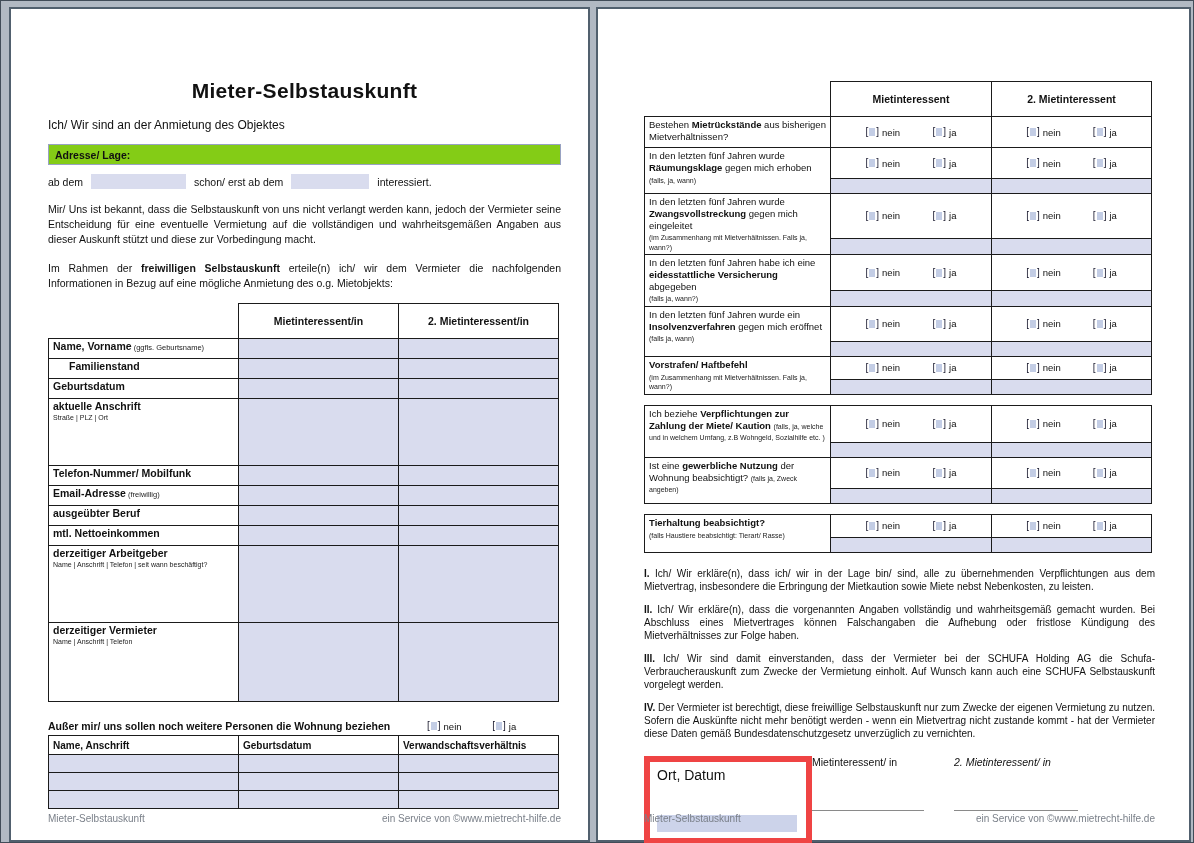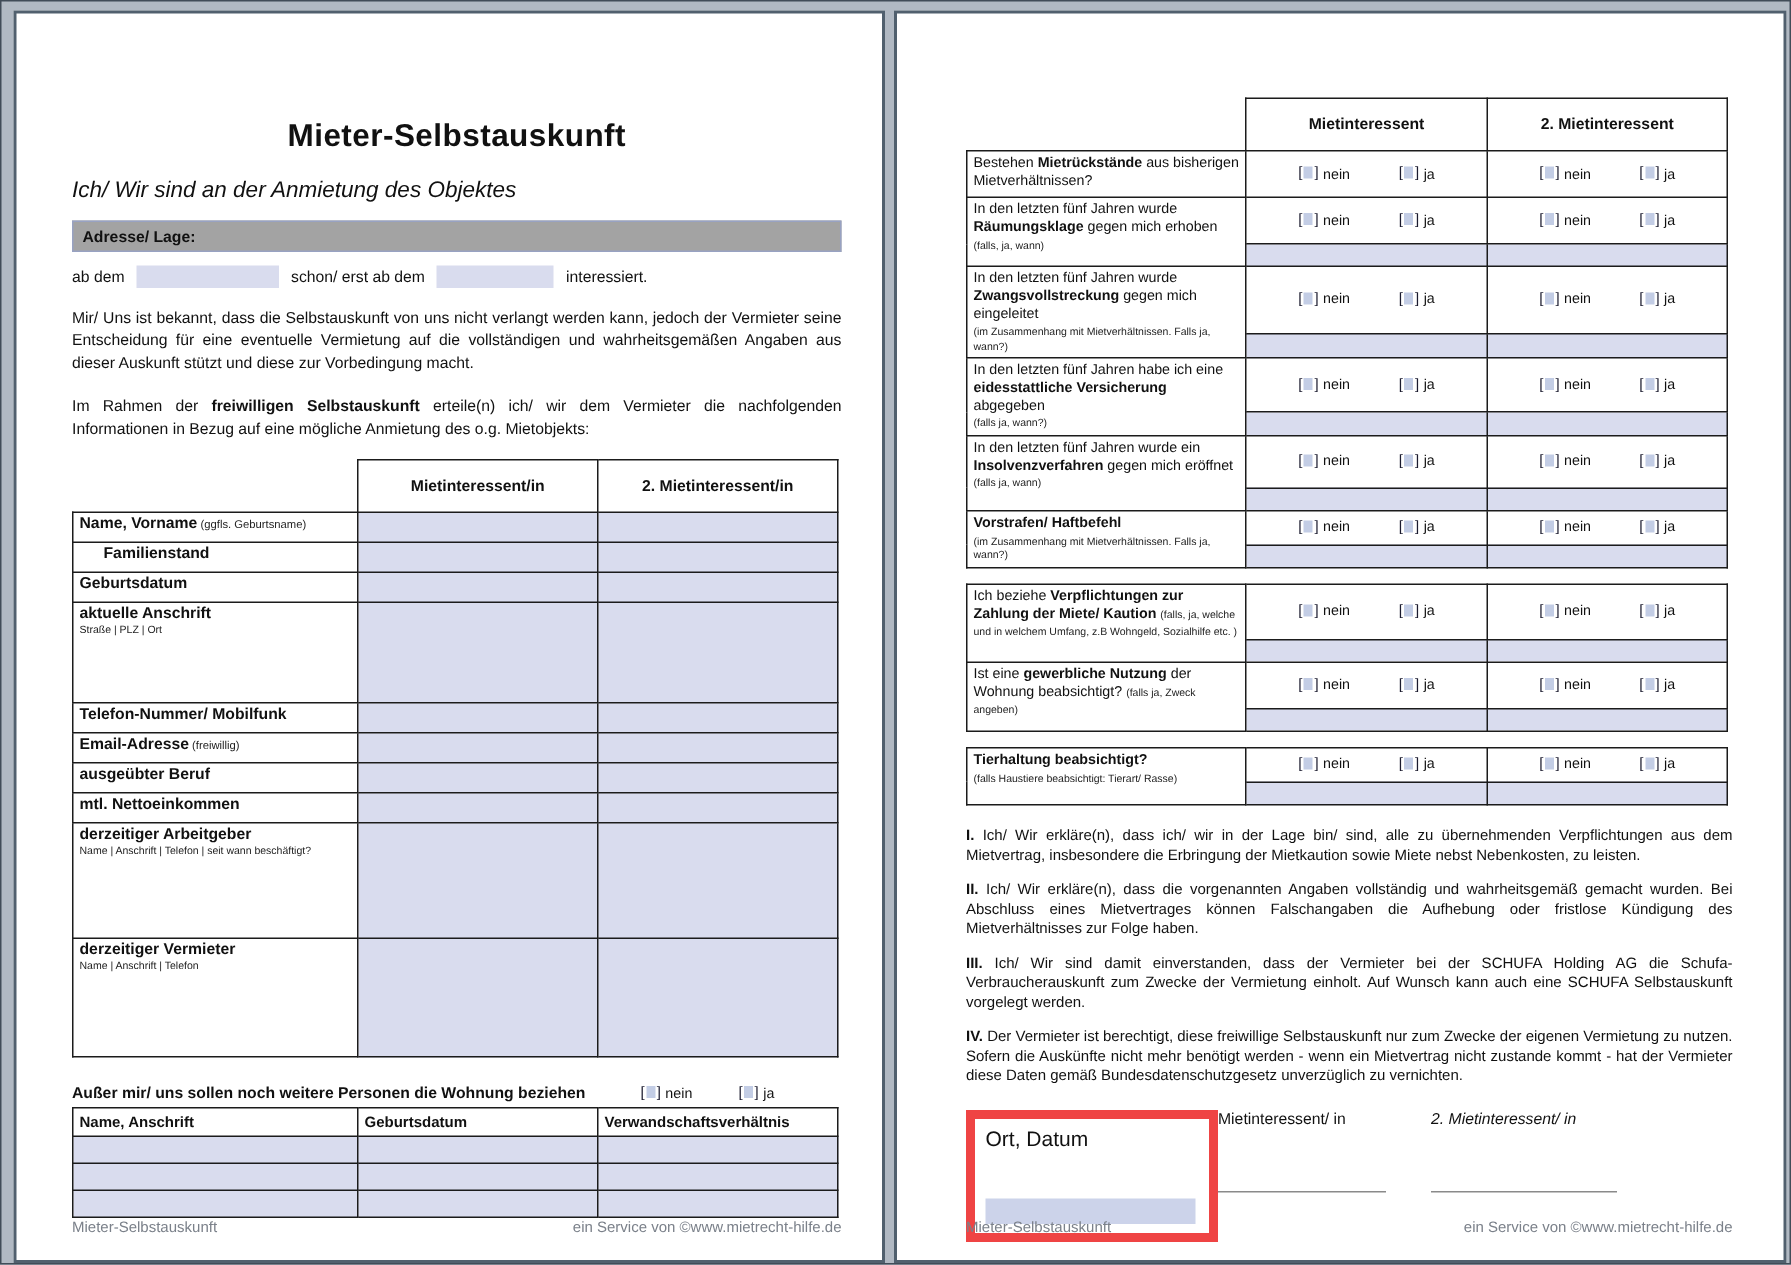--- a/index.html
+++ b/index.html
@@ -6,25 +6,25 @@
   body{
     width:1194px;height:843px;overflow:hidden;position:relative;
     background:#b1b9c3;
     font-family:"Liberation Sans", sans-serif;color:#111;
   }
   .viewport{position:absolute;inset:0;border:1px solid #414c58;}
   .page{position:absolute;top:6px;height:831px;background:#ffffff;border:2px solid #51606e;}
   #page1{left:8px;width:577px;}
   #page2{left:595px;width:591px;}
   .p1-inner{padding:70px 27px 0 37px;}
-  .p2-inner{padding:56px 34px 0 46px;}
+  .p2-inner{padding:72px 34px 0 46px;}
 
   .p1-title{font-size:21px;font-weight:bold;text-align:center;letter-spacing:.3px;}
-  .intro{margin-top:15px;font-size:15px;font-style:italic;}
-  .addr-bar{margin-top:12px;height:19px;background:#a3a3a3;border:1px solid #98a2c2;
+  .intro{margin-top:15px;font-size:12px;}
+  .addr-bar{margin-top:12px;height:19px;background:#84cc16;border:1px solid #98a2c2;
     display:flex;align-items:center;padding:0 6px;font-size:10.5px;font-weight:bold;}
   .date-line{margin-top:9px;display:flex;align-items:center;font-size:10.5px;gap:8px;}
   .dinp{display:inline-block;height:15px;background:#d9dcee;}
   .dinp1{width:95px;}.dinp2{width:78px;}
   .para{margin:13px 0 0 0;font-size:10.5px;line-height:1.45;text-align:justify;}
 
   table{border-collapse:collapse;table-layout:fixed;}
   .mtable{width:510px;margin-top:12px;}
   .qtable{width:507px;}
   .otable{width:510px;margin-top:3px;}

